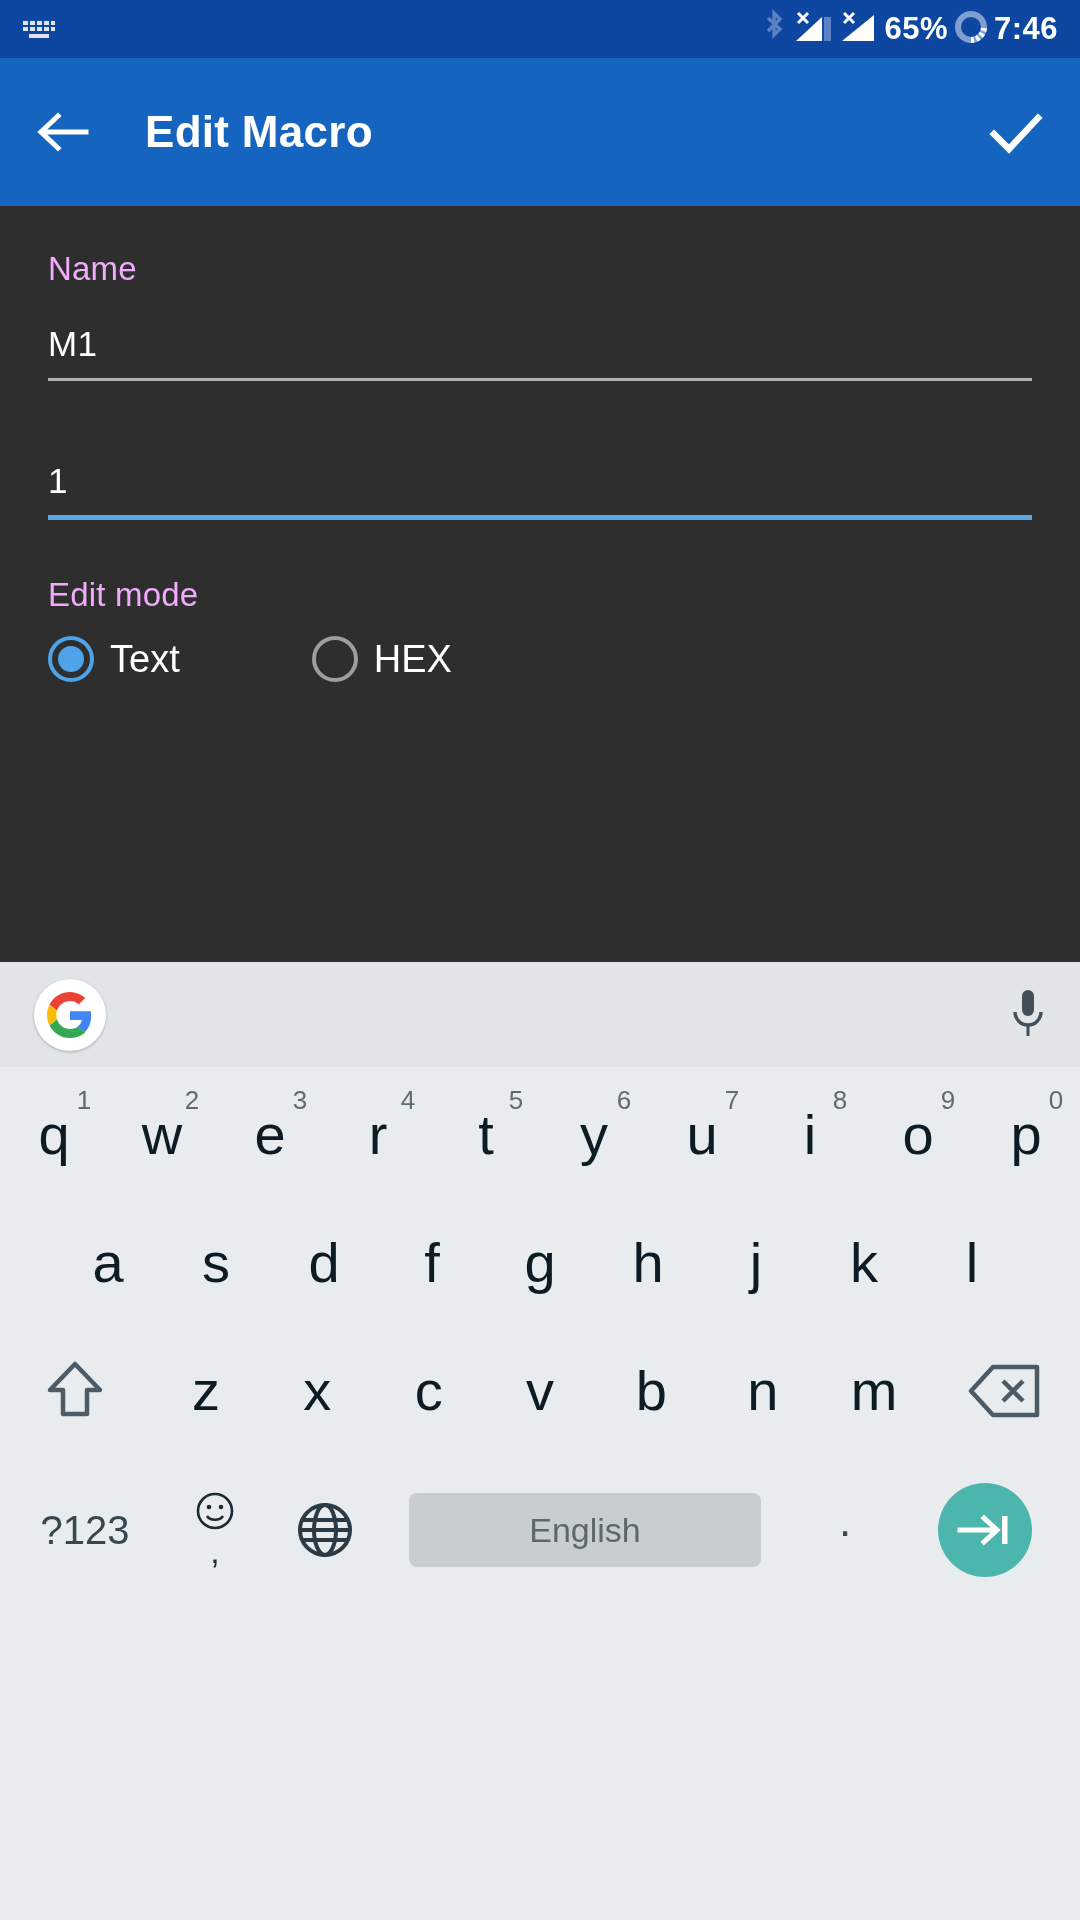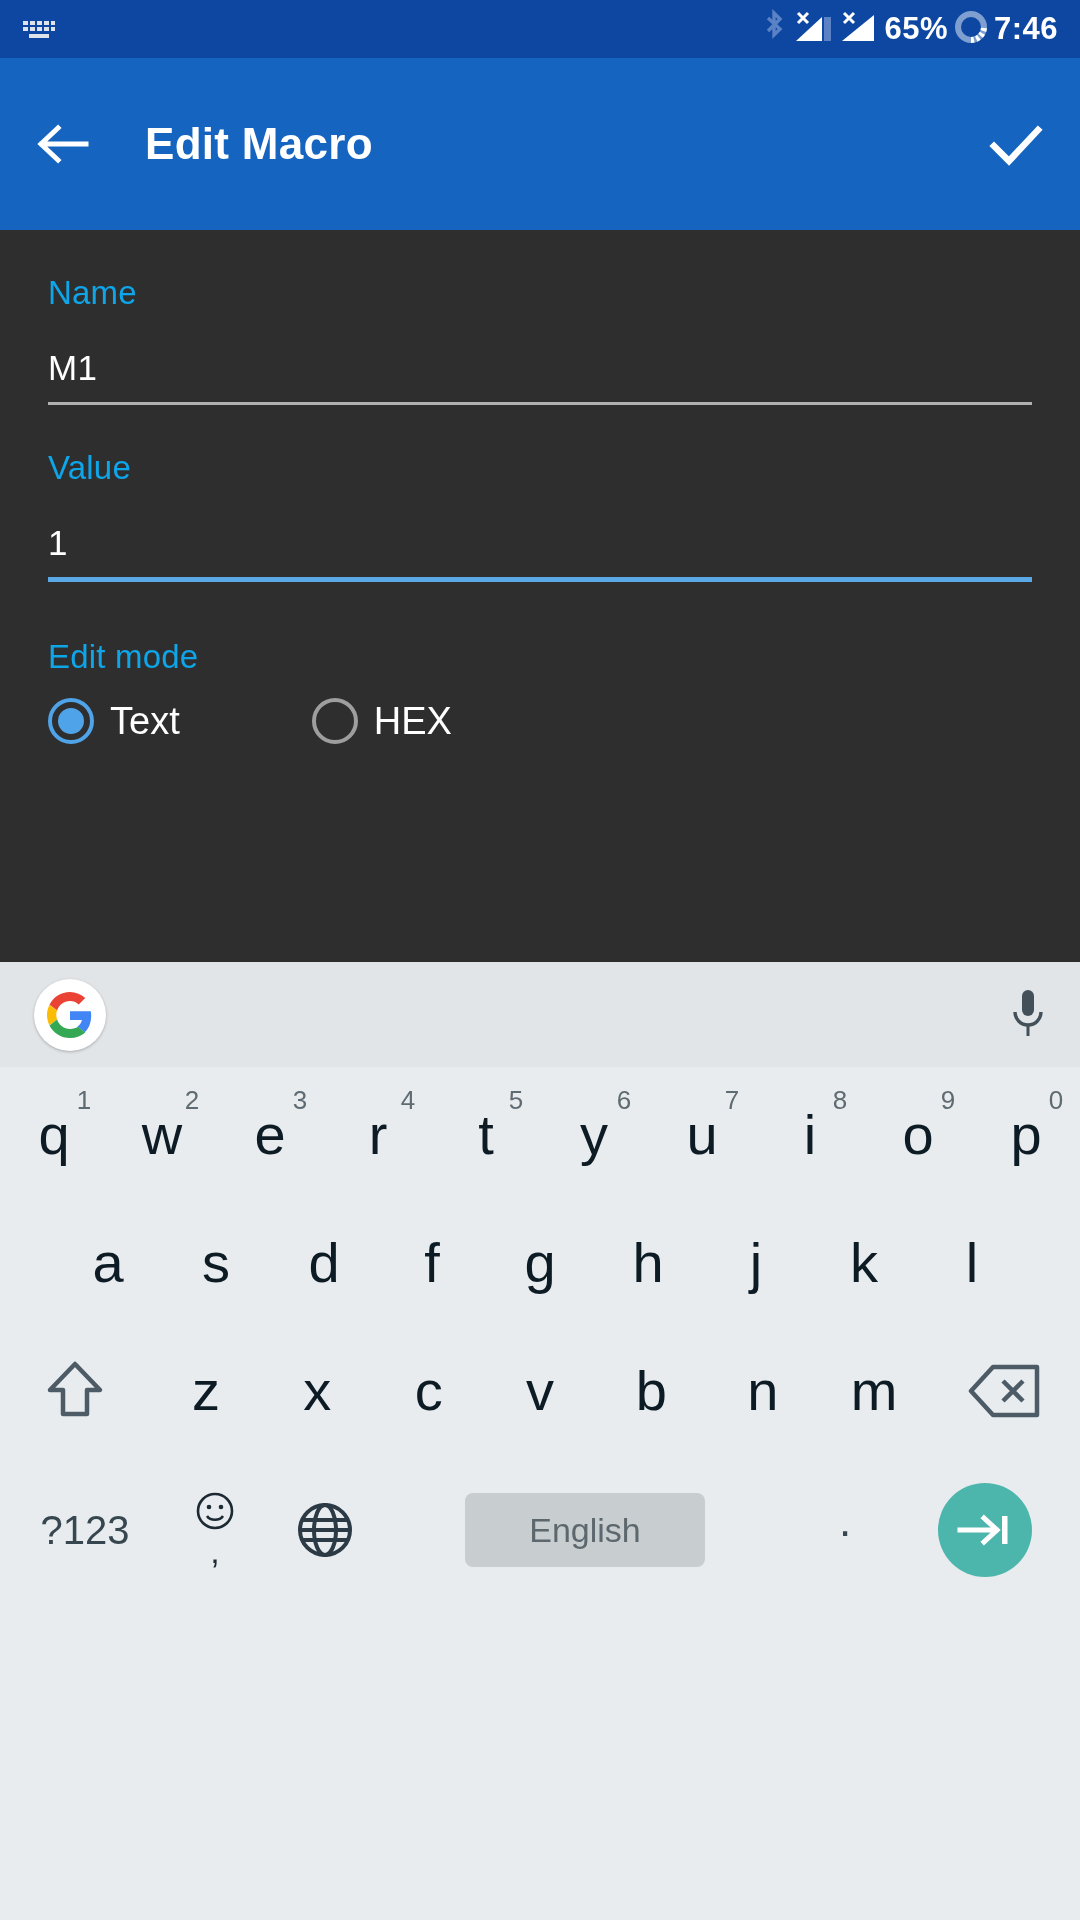--- a/index.html
+++ b/index.html
@@ -16,35 +16,35 @@
     height: 58px; background: #0d47a1;
     display: flex; align-items: center; padding: 0 22px;
   }
   .sb-left { display: flex; align-items: center; gap: 12px; }
   .sb-right { margin-left: auto; display: flex; align-items: center; gap: 4px; }
   .sb-text { color: #ffffff; font-size: 31px; font-weight: bold; letter-spacing: .5px; }
   .kbd-icon { width: 34px; height: 24px; position: relative; }
 
   
   .appbar {
-    height: 172px; background: #1565c0;
+    height: 148px; background: #1565c0;
     display: flex; align-items: center; padding: 0 36px;
   }
   .appbar-title {
     color: #ffffff; font-size: 44px; font-weight: bold; margin-left: 55px;
     letter-spacing: .3px;
   }
   .appbar-spacer { flex: 1; }
   .icon-btn { display: flex; align-items: center; justify-content: center; }
 
   
   .body { padding: 0 48px; }
   .field { padding-top: 44px; }
   .field-label {
-    color: #0ea5e9; font-size: 33px; letter-spacing: .2px;
+    color: #f0abfc; font-size: 33px; letter-spacing: .2px;
   }
   .field-input {
     color: #ffffff; font-size: 35px; padding-top: 36px; padding-bottom: 14px;
     min-height: 74px; letter-spacing: .3px;
   }
   .underline { height: 3px; background: #b0b0b0; }
   .underline.focused { height: 5px; background: #5aa9e6; }
 
   .radio-section { padding-top: 56px; }
   .radio-row { display: flex; align-items: center; padding-top: 22px; }
@@ -92,21 +92,21 @@
   .row2 { padding: 0 54px; }
   .row3 .key-wide { flex: 1.35; }
 
   .kb-row-bottom { display: flex; align-items: center; height: 150px; padding: 0 10px; }
   .b-key { display: flex; align-items: center; justify-content: center; position: relative; }
   .b-123 { flex: 1.5; font-size: 40px; color: #37474f; }
   .b-emoji { flex: 1.1; flex-direction: column; }
   .b-globe { flex: 1.1; }
   .b-space { flex: 4.1; }
   .spacebar {
-    width: 240px; height: 74px; background: #c8cdd0; border-radius: 8px;
+    width: 352px; height: 74px; background: #c8cdd0; border-radius: 8px;
     display: flex; align-items: center; justify-content: center;
     color: #5d686e; font-size: 34px;
   }
   .b-period { flex: 1.1; font-size: 44px; color: #37474f; padding-bottom: 18px; }
   .b-enter { flex: 1.7; }
   .enter-circle {
     width: 94px; height: 94px; border-radius: 50%; background: #4db6ac;
     display: flex; align-items: center; justify-content: center;
   }
   .emoji-comma { font-size: 34px; color: #1b2a33; margin-top: -4px; }
@@ -183,21 +183,20 @@
 
   <div class="body">
 
     <div class="field">
       <div class="field-label">Name</div>
       <div class="field-input">M1</div>
       <div class="underline"></div>
     </div>
 
     <div class="field">
-      <div class="field-label">Value</div>
       <div class="field-input">1</div>
       <div class="underline focused"></div>
     </div>
 
     <div class="radio-section">
       <div class="field-label">Edit mode</div>
       <div class="radio-row">
         <div class="radio-item">
           <span class="radio-dot checked"></span>
           <span class="radio-label">Text</span>

